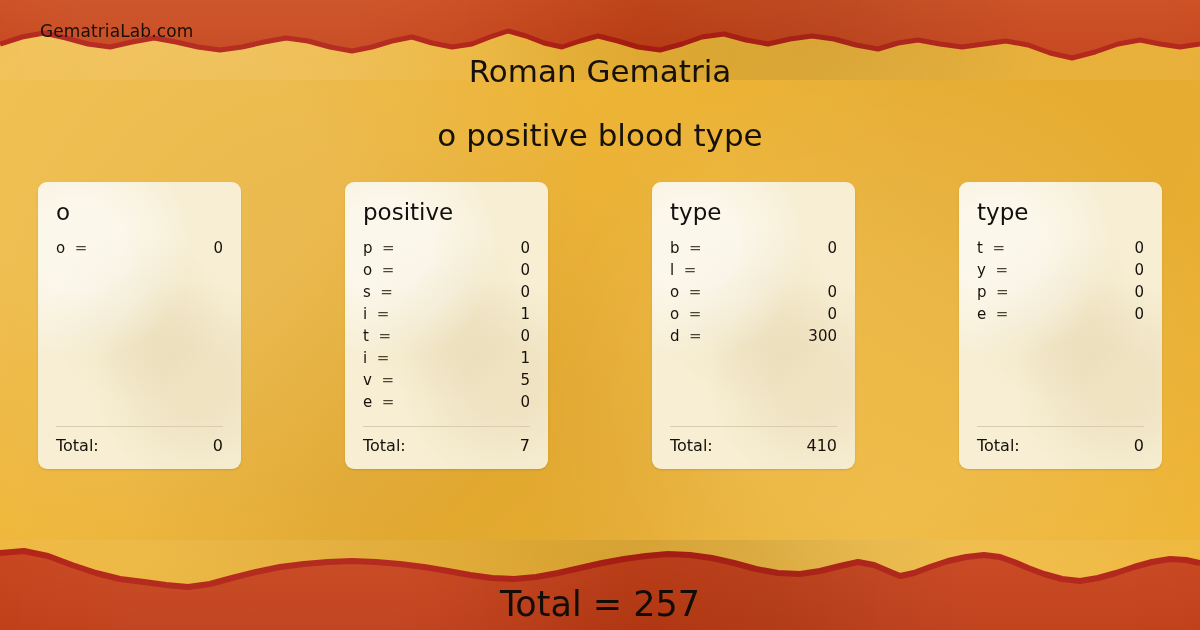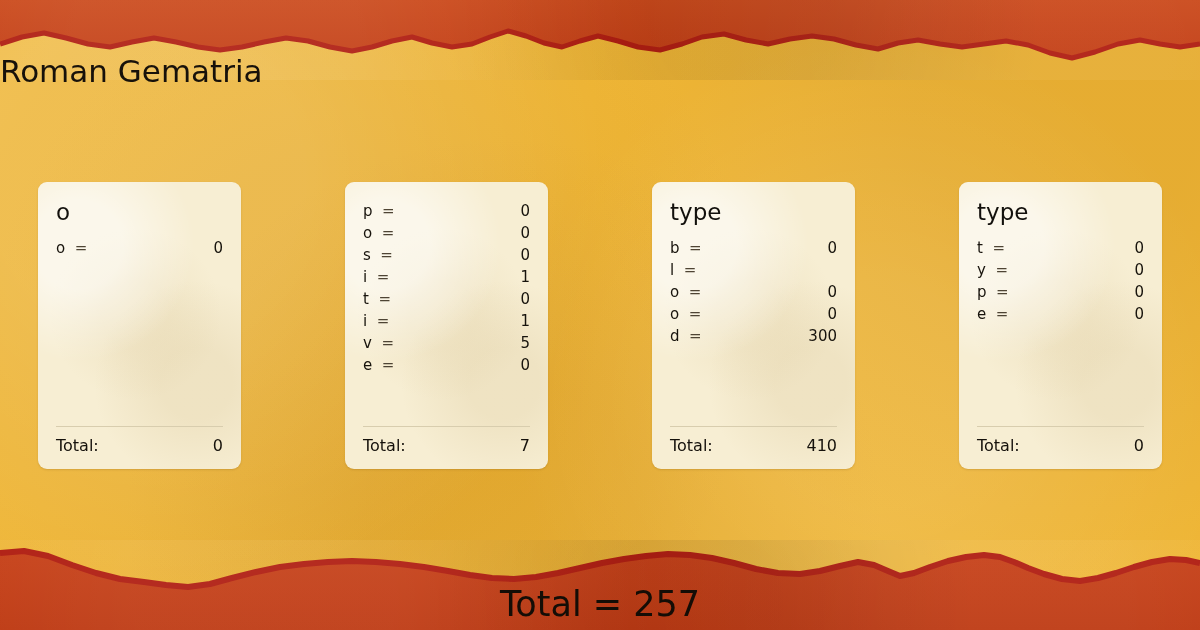--- a/index.html
+++ b/index.html
@@ -68,20 +68,21 @@
     white-space: nowrap;
   }
 
   
   #headings {
     position: absolute;
     left: 0;
     top: 54px;
     width: 1200px;
     z-index: 5;
+    text-align: center;
   }
   #title-main {
     font-size: 31px;
     color: #17110a;
     line-height: 1.15;
   }
   #title-phrase {
     margin-top: 28px;
     font-size: 31px;
     color: #17110a;
@@ -216,23 +217,25 @@
                L768,44 L790,39 L812,36 L834,39 L856,45 L878,49 L898,43 L918,40 L940,44
                L962,47 L984,44 L1006,41 L1028,45 L1050,53 L1072,58 L1095,52 L1118,44
                L1140,40 L1160,44 L1180,47 L1200,44" fill="none" stroke="#B01E12" stroke-width="5" stroke-linejoin="round"></path>
     </svg>
     <div class="band-texture" style="background-image:
            radial-gradient(circle at 18% 30%, rgba(255,255,255,.07) 0 14%, rgba(0,0,0,0) 42%),
            radial-gradient(circle at 62% 22%, rgba(0,0,0,.07) 0 12%, rgba(0,0,0,0) 40%),
            radial-gradient(circle at 86% 38%, rgba(255,255,255,.05) 0 12%, rgba(0,0,0,0) 38%);"></div>
   </div>
 
+  <div id="brand">GematriaLab.com</div>
 
   <div id="headings">
     <div id="title-main">Roman Gematria</div>
+    <div id="title-phrase">o positive blood type</div>
   </div>
 
   <div id="cards">
 
     <div class="card">
       <div class="card-paper"></div>
       <div class="card-word">o</div>
       <div class="card-rows">
         <div class="row">
           <span class="letter">o</span>
@@ -242,20 +245,21 @@
       </div>
       <div class="card-divider"></div>
       <div class="card-total">
         <span class="total-label">Total:</span>
         <span class="total-value">0</span>
       </div>
     </div>
 
     <div class="card">
       <div class="card-paper"></div>
+      <div class="card-word">positive</div>
       <div class="card-rows">
         <div class="row">
           <span class="letter">p</span>
           <span class="eq">=</span>
           <span class="val">0</span>
         </div>
         <div class="row">
           <span class="letter">o</span>
           <span class="eq">=</span>
           <span class="val">0</span>

